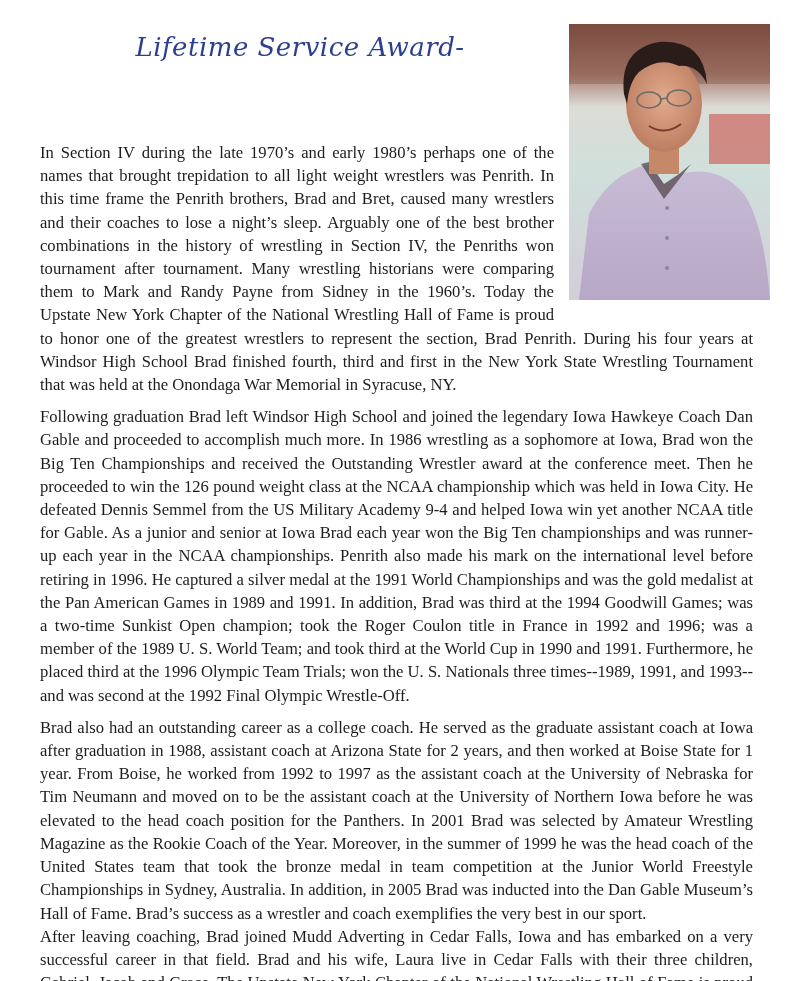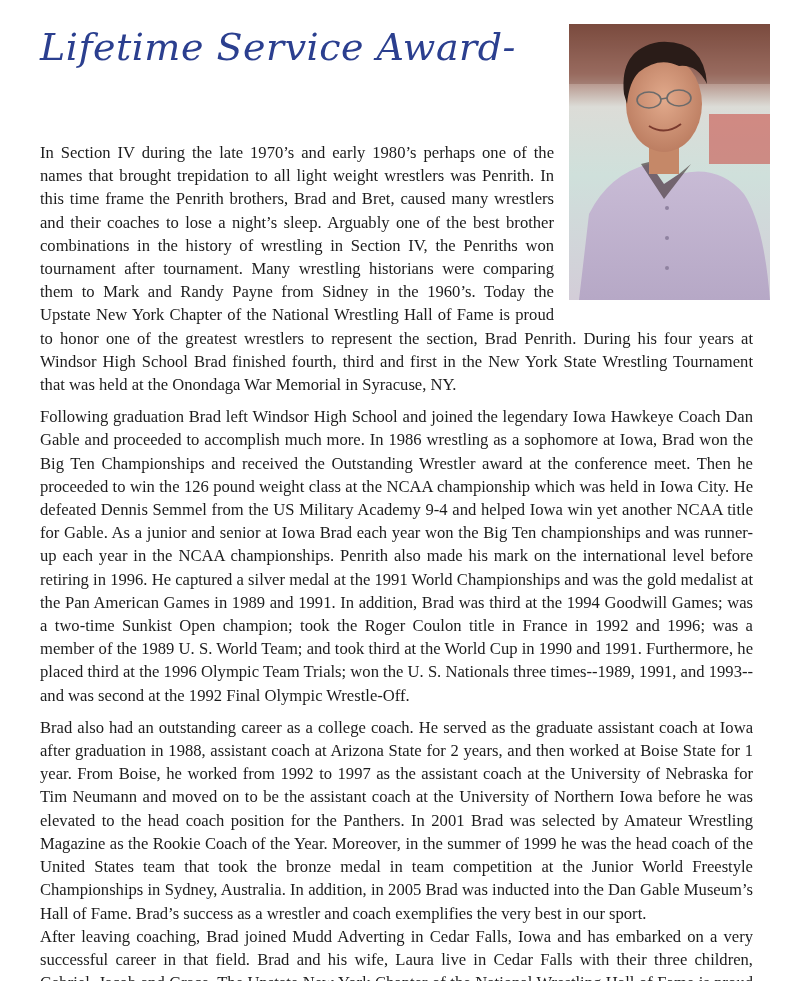--- a/index.html
+++ b/index.html
@@ -1,21 +1,22 @@
 <!DOCTYPE html>
 <html><head>
 <meta charset="utf-8">
 <style>
   html, body { margin: 0; padding: 0; background: #ffffff; }
   body { width: 800px; height: 981px; position: relative; overflow: hidden; }
   .title {
     position: absolute; left: 40px; top: 24px; width: 520px;
+    text-align: center;
     font-family: "DejaVu Serif", serif;
     font-style: italic;
-    font-size: 38px;
+    font-size: 26px;
     line-height: 46px;
     letter-spacing: 0.5px;
     color: #2b3f8f;
   }
   .title .line { display: block; }
   .title .line2 { padding-left: 20px; }
   .photo {
     position: absolute; left: 569px; top: 24px; width: 201px; height: 276px;
     overflow: hidden;
     background: linear-gradient(180deg, #8a5a4a 0%, #b68a7a 20%, #d7d9d6 38%, #c7d3cf 60%, #c3bccc 100%);

